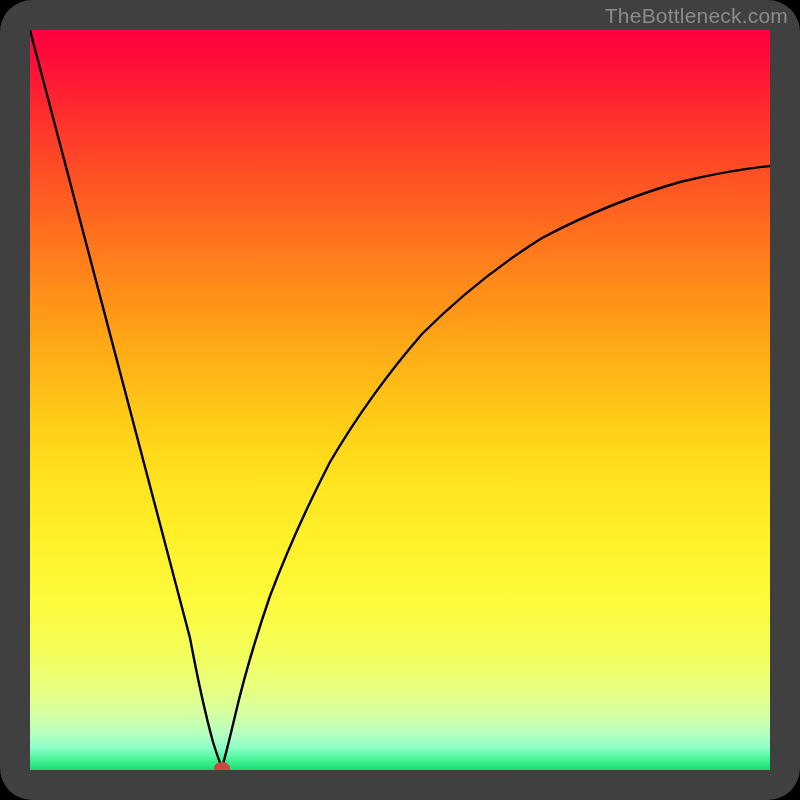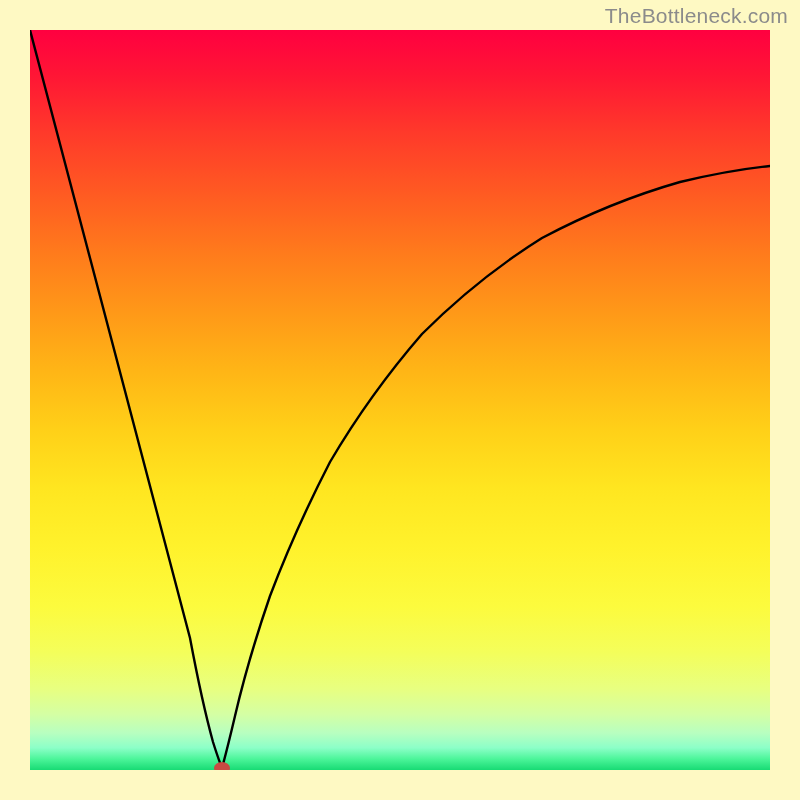--- a/index.html
+++ b/index.html
@@ -8,21 +8,22 @@
     width: 800px;
     height: 800px;
     background: #000;
     overflow: hidden;
     font-family: Arial, Helvetica, sans-serif;
   }
   .frame {
     position: relative;
     width: 800px;
     height: 800px;
-    background: #fef9c3;
+    background: #404040;
+    border-radius: 32px;
   }
   .plot-area {
     position: absolute;
     left: 30px;
     top: 30px;
     width: 740px;
     height: 740px;
     
     background: linear-gradient(
       to bottom,

